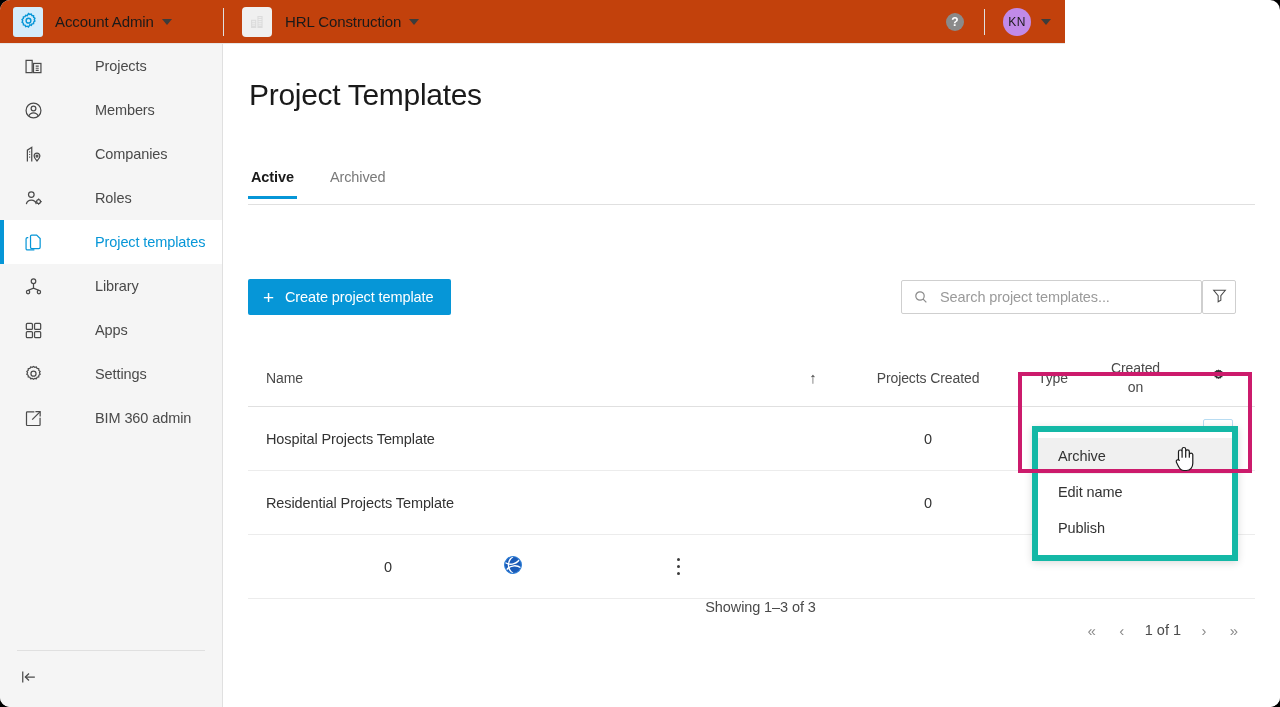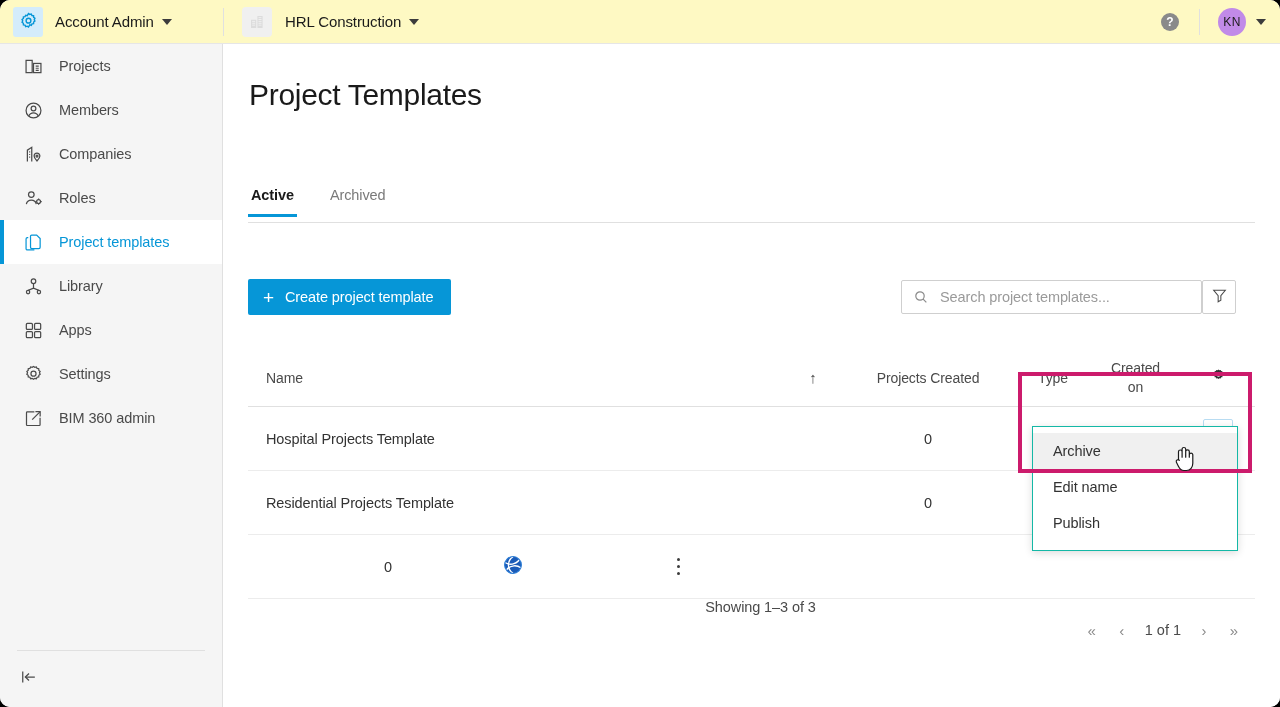--- a/index.html
+++ b/index.html
@@ -15,23 +15,23 @@
     overflow: hidden;
     font-family: "Liberation Sans", sans-serif;
     border-radius: 10px;
     box-sizing: border-box;
   }
 
   
   .topbar {
     position: absolute;
     left: 0; top: 0;
-    width: 1280px;
+    width: 1065px;
     height: 44px;
-    background: #fef9c3;
+    background: #c2410c;
     border-bottom: 1px solid #e6e6e6;
     display: flex;
     align-items: center;
     box-sizing: border-box;
     justify-content: center;
   }
   .tb-left {
     display: flex;
     align-items: center;
     height: 100%;
@@ -132,20 +132,21 @@
   }
   .nav-item {
     display: flex;
     align-items: center;
     height: 44px;
     padding-left: 17px;
     box-sizing: border-box;
     border-left: 4px solid transparent;
     padding-left: 13px;
     cursor: default;
+    gap: 36px;
   }
   .nav-item .nav-ico {
     width: 24px; height: 24px;
     display: flex; align-items: center; justify-content: center;
     flex: none;
     margin-left: 4px;
   }
   .nav-item .nav-label {
     font-size: 14.5px;
     color: #4a4a4a;
@@ -195,21 +196,20 @@
   }
   .tabs {
     position: absolute;
     left: 24px; top: 125px;
     width: 1007px;
     height: 36px;
     border-bottom: 1px solid #e0e0e0;
     display: flex;
     align-items: flex-start;
     box-sizing: border-box;
-    margin-top: 18px;
   }
   .tab {
     font-size: 14.5px;
     color: #7a7a7a;
     padding: 0 3px 11px 3px;
     margin-right: 30px;
     border-bottom: 3px solid transparent;
     letter-spacing: -0.1px;
   }
   .tab.active {
@@ -368,21 +368,21 @@
     padding: 0 8px;
     white-space: nowrap;
   }
 
   
   .dropdown {
     position: absolute;
     left: 1032px; top: 426px;
     width: 206px;
     background: #ffffff;
-    border: 1px solid #14b8a6;
+    border: 6px solid #14b8a6;
     box-shadow: 0 2px 8px rgba(0,0,0,0.14);
     z-index: 40;
     box-sizing: border-box;
     padding: 6px 0 9px 0;
   }
   .menu-item {
     height: 36px;
     display: flex;
     align-items: center;
     padding-left: 20px;

